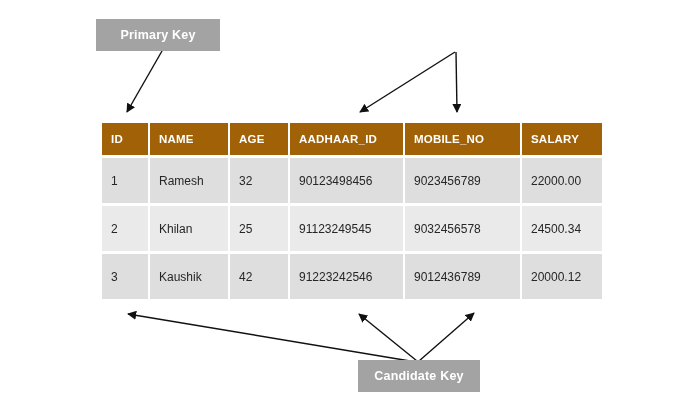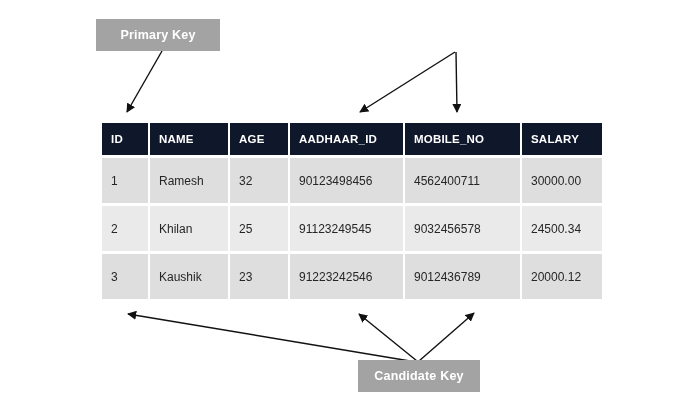--- a/index.html
+++ b/index.html
@@ -67,21 +67,21 @@
     table-layout: fixed;
   }
   #employee-table th,
   #employee-table td {
     padding: 0;
     margin: 0;
     box-sizing: border-box;
     vertical-align: middle;
   }
   #employee-table thead th {
-    background: #0f172a;
+    background: #a16207;
     color: #ffffff;
     font-weight: bold;
     font-size: 11.5px;
     height: 32px;
     text-align: left;
     padding-left: 9px;
     letter-spacing: 0.2px;
     white-space: nowrap;
   }
   #employee-table tbody td {
@@ -155,35 +155,35 @@
         <th>MOBILE_NO</th>
         <th>SALARY</th>
       </tr>
     </thead>
     <tbody>
       <tr class="row-odd">
         <td>1</td>
         <td>Ramesh</td>
         <td>32</td>
         <td>90123498456</td>
-        <td>4562400711</td>
-        <td>30000.00</td>
+        <td>9023456789</td>
+        <td>22000.00</td>
       </tr>
       <tr class="row-even">
         <td>2</td>
         <td>Khilan</td>
         <td>25</td>
         <td>91123249545</td>
         <td>9032456578</td>
         <td>24500.34</td>
       </tr>
       <tr class="row-odd">
         <td>3</td>
         <td>Kaushik</td>
-        <td>23</td>
+        <td>42</td>
         <td>91223242546</td>
         <td>9012436789</td>
         <td>20000.12</td>
       </tr>
     </tbody>
   </table>
 
 </div>
 
 </body></html>

